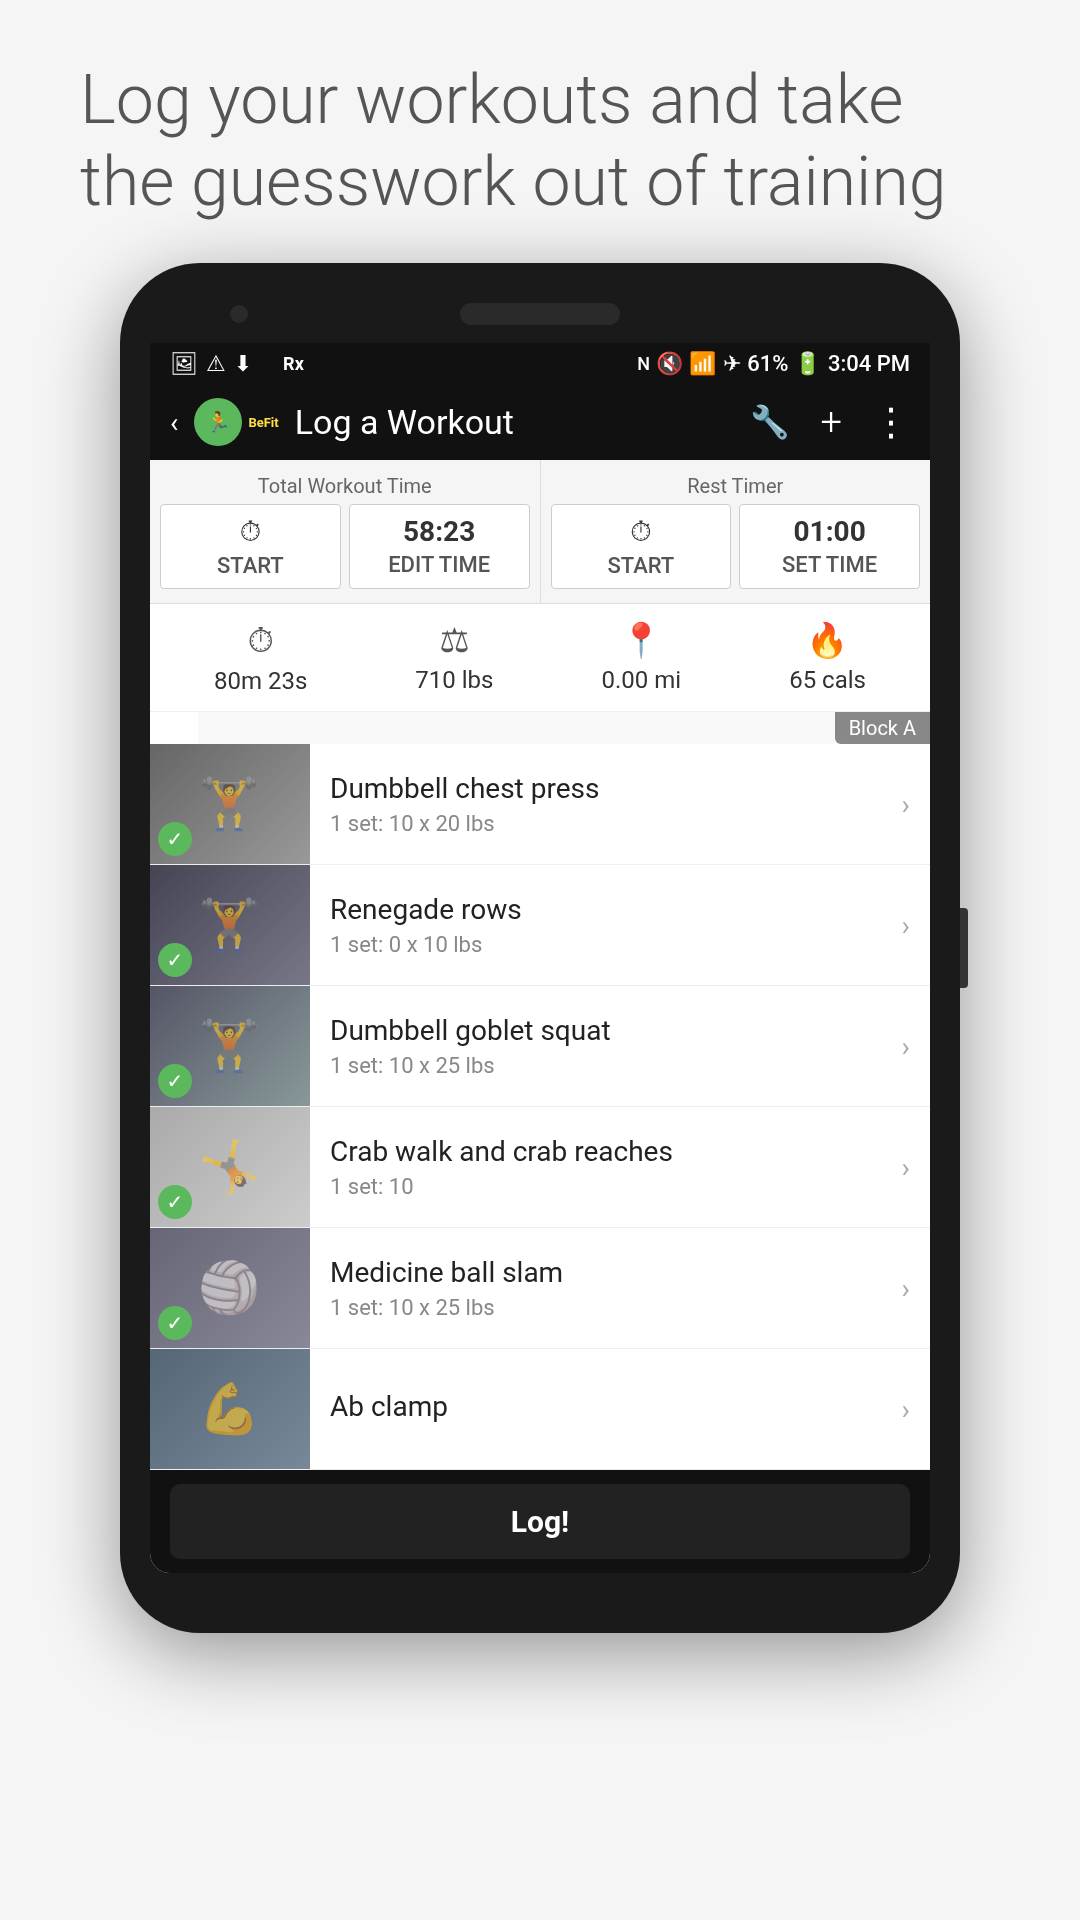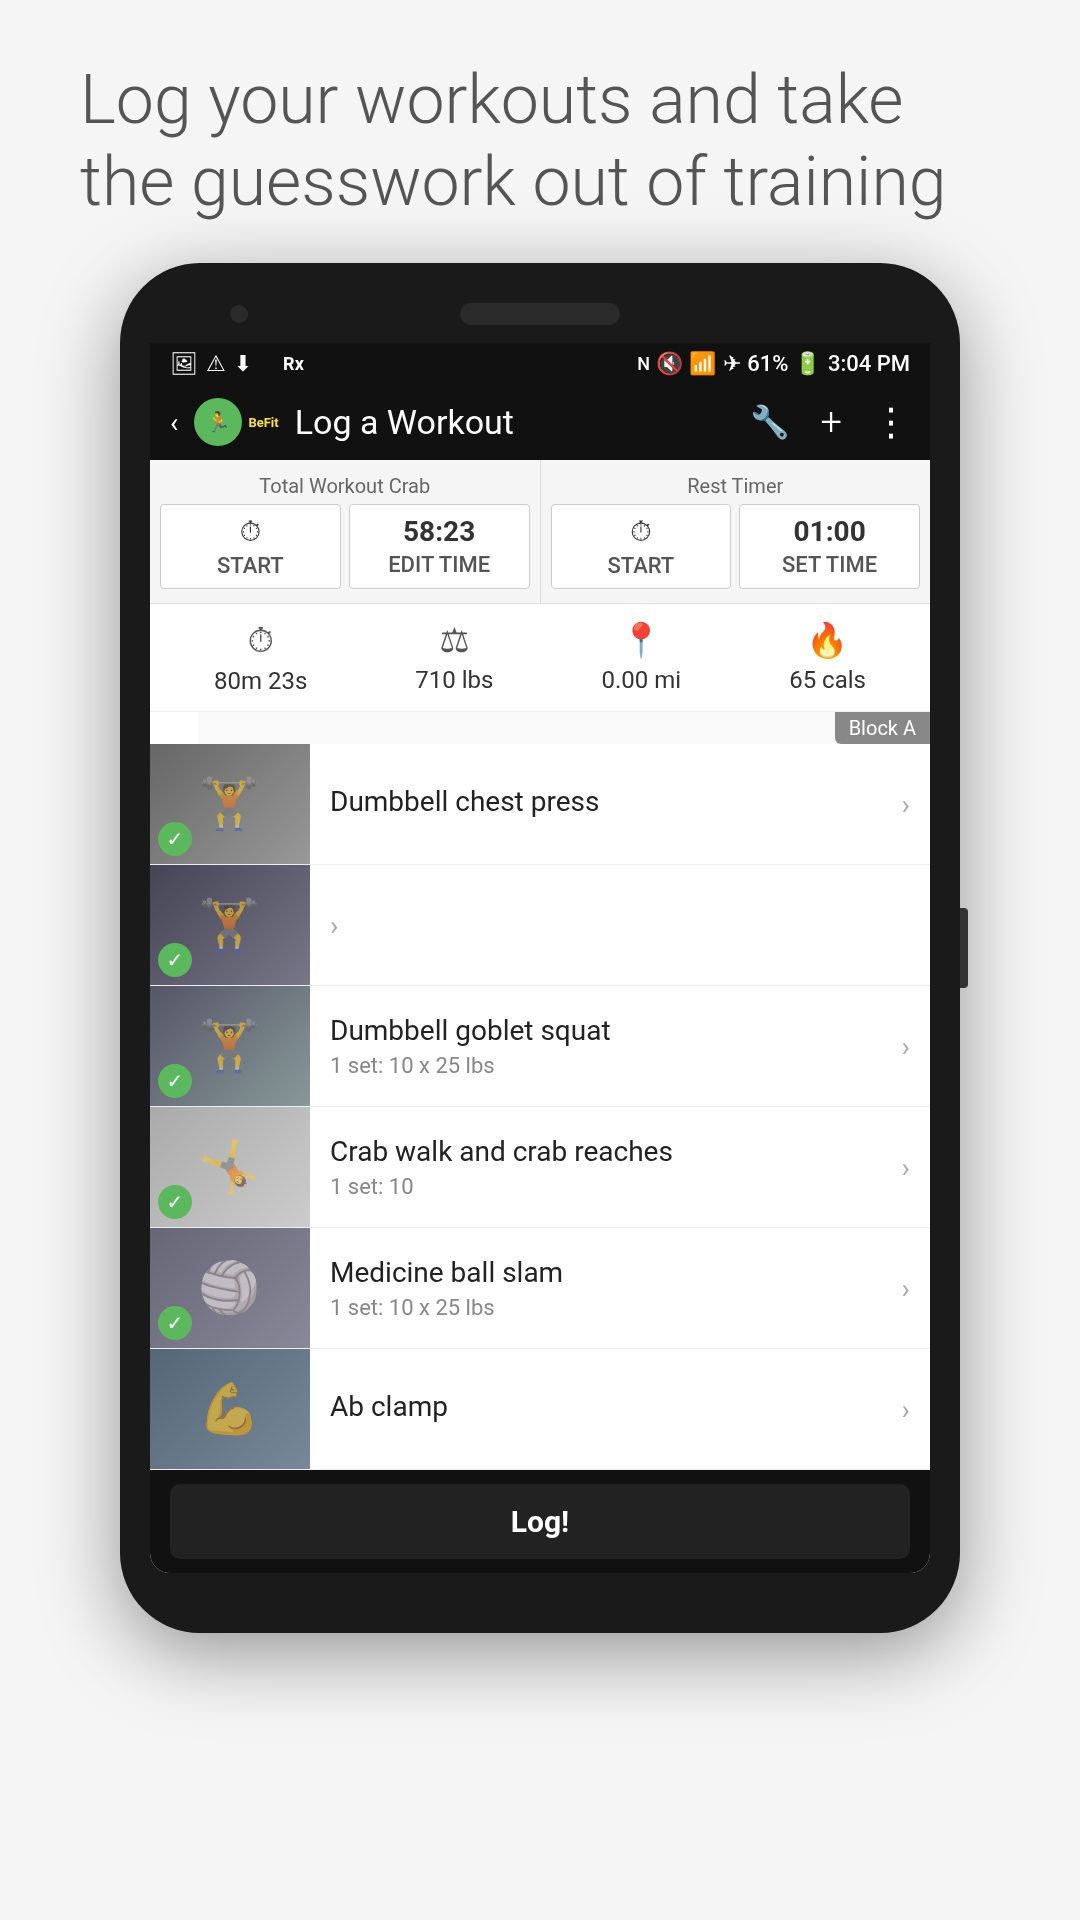--- a/index.html
+++ b/index.html
@@ -320,21 +320,21 @@
       <div class="app-bar-actions">
         <span class="app-bar-icon">🔧</span>
         <span class="app-bar-icon" style="font-size:38px;font-weight:300;">+</span>
         <span class="app-bar-icon" style="font-size:38px;">⋮</span>
       </div>
     </div>
 
     <div class="timer-section">
 
       <div class="timer-half">
-        <div class="timer-label">Total Workout Crab</div>
+        <div class="timer-label">Total Workout Time</div>
         <div class="timer-controls">
           <div class="timer-btn">
             <span class="timer-btn-icon">⏱</span>
             <span class="timer-btn-text">START</span>
           </div>
           <div class="timer-btn">
             <span class="timer-value">58:23</span>
             <span class="timer-btn-text">EDIT TIME</span>
           </div>
         </div>
@@ -379,28 +379,33 @@
     </div>
 
     <div id="exercise-list">
         <div class="exercise-item">
       <div class="exercise-thumb thumb-1">
         <div class="thumb-figure">🏋</div>
         <div class="check-badge">✓</div>
       </div>
       <div class="exercise-info">
         <div class="exercise-name">Dumbbell chest press</div>
+        <div class="exercise-sets">1 set: 10 x 20 lbs</div>
       </div>
       <span class="exercise-arrow">›</span>
     </div>
         <div class="exercise-item">
       <div class="exercise-thumb thumb-2">
         <div class="thumb-figure">🏋</div>
         <div class="check-badge">✓</div>
       </div>
+      <div class="exercise-info">
+        <div class="exercise-name">Renegade rows</div>
+        <div class="exercise-sets">1 set: 0 x 10 lbs</div>
+      </div>
       <span class="exercise-arrow">›</span>
     </div>
         <div class="exercise-item">
       <div class="exercise-thumb thumb-3">
         <div class="thumb-figure">🏋</div>
         <div class="check-badge">✓</div>
       </div>
       <div class="exercise-info">
         <div class="exercise-name">Dumbbell goblet squat</div>
         <div class="exercise-sets">1 set: 10 x 25 lbs</div>

